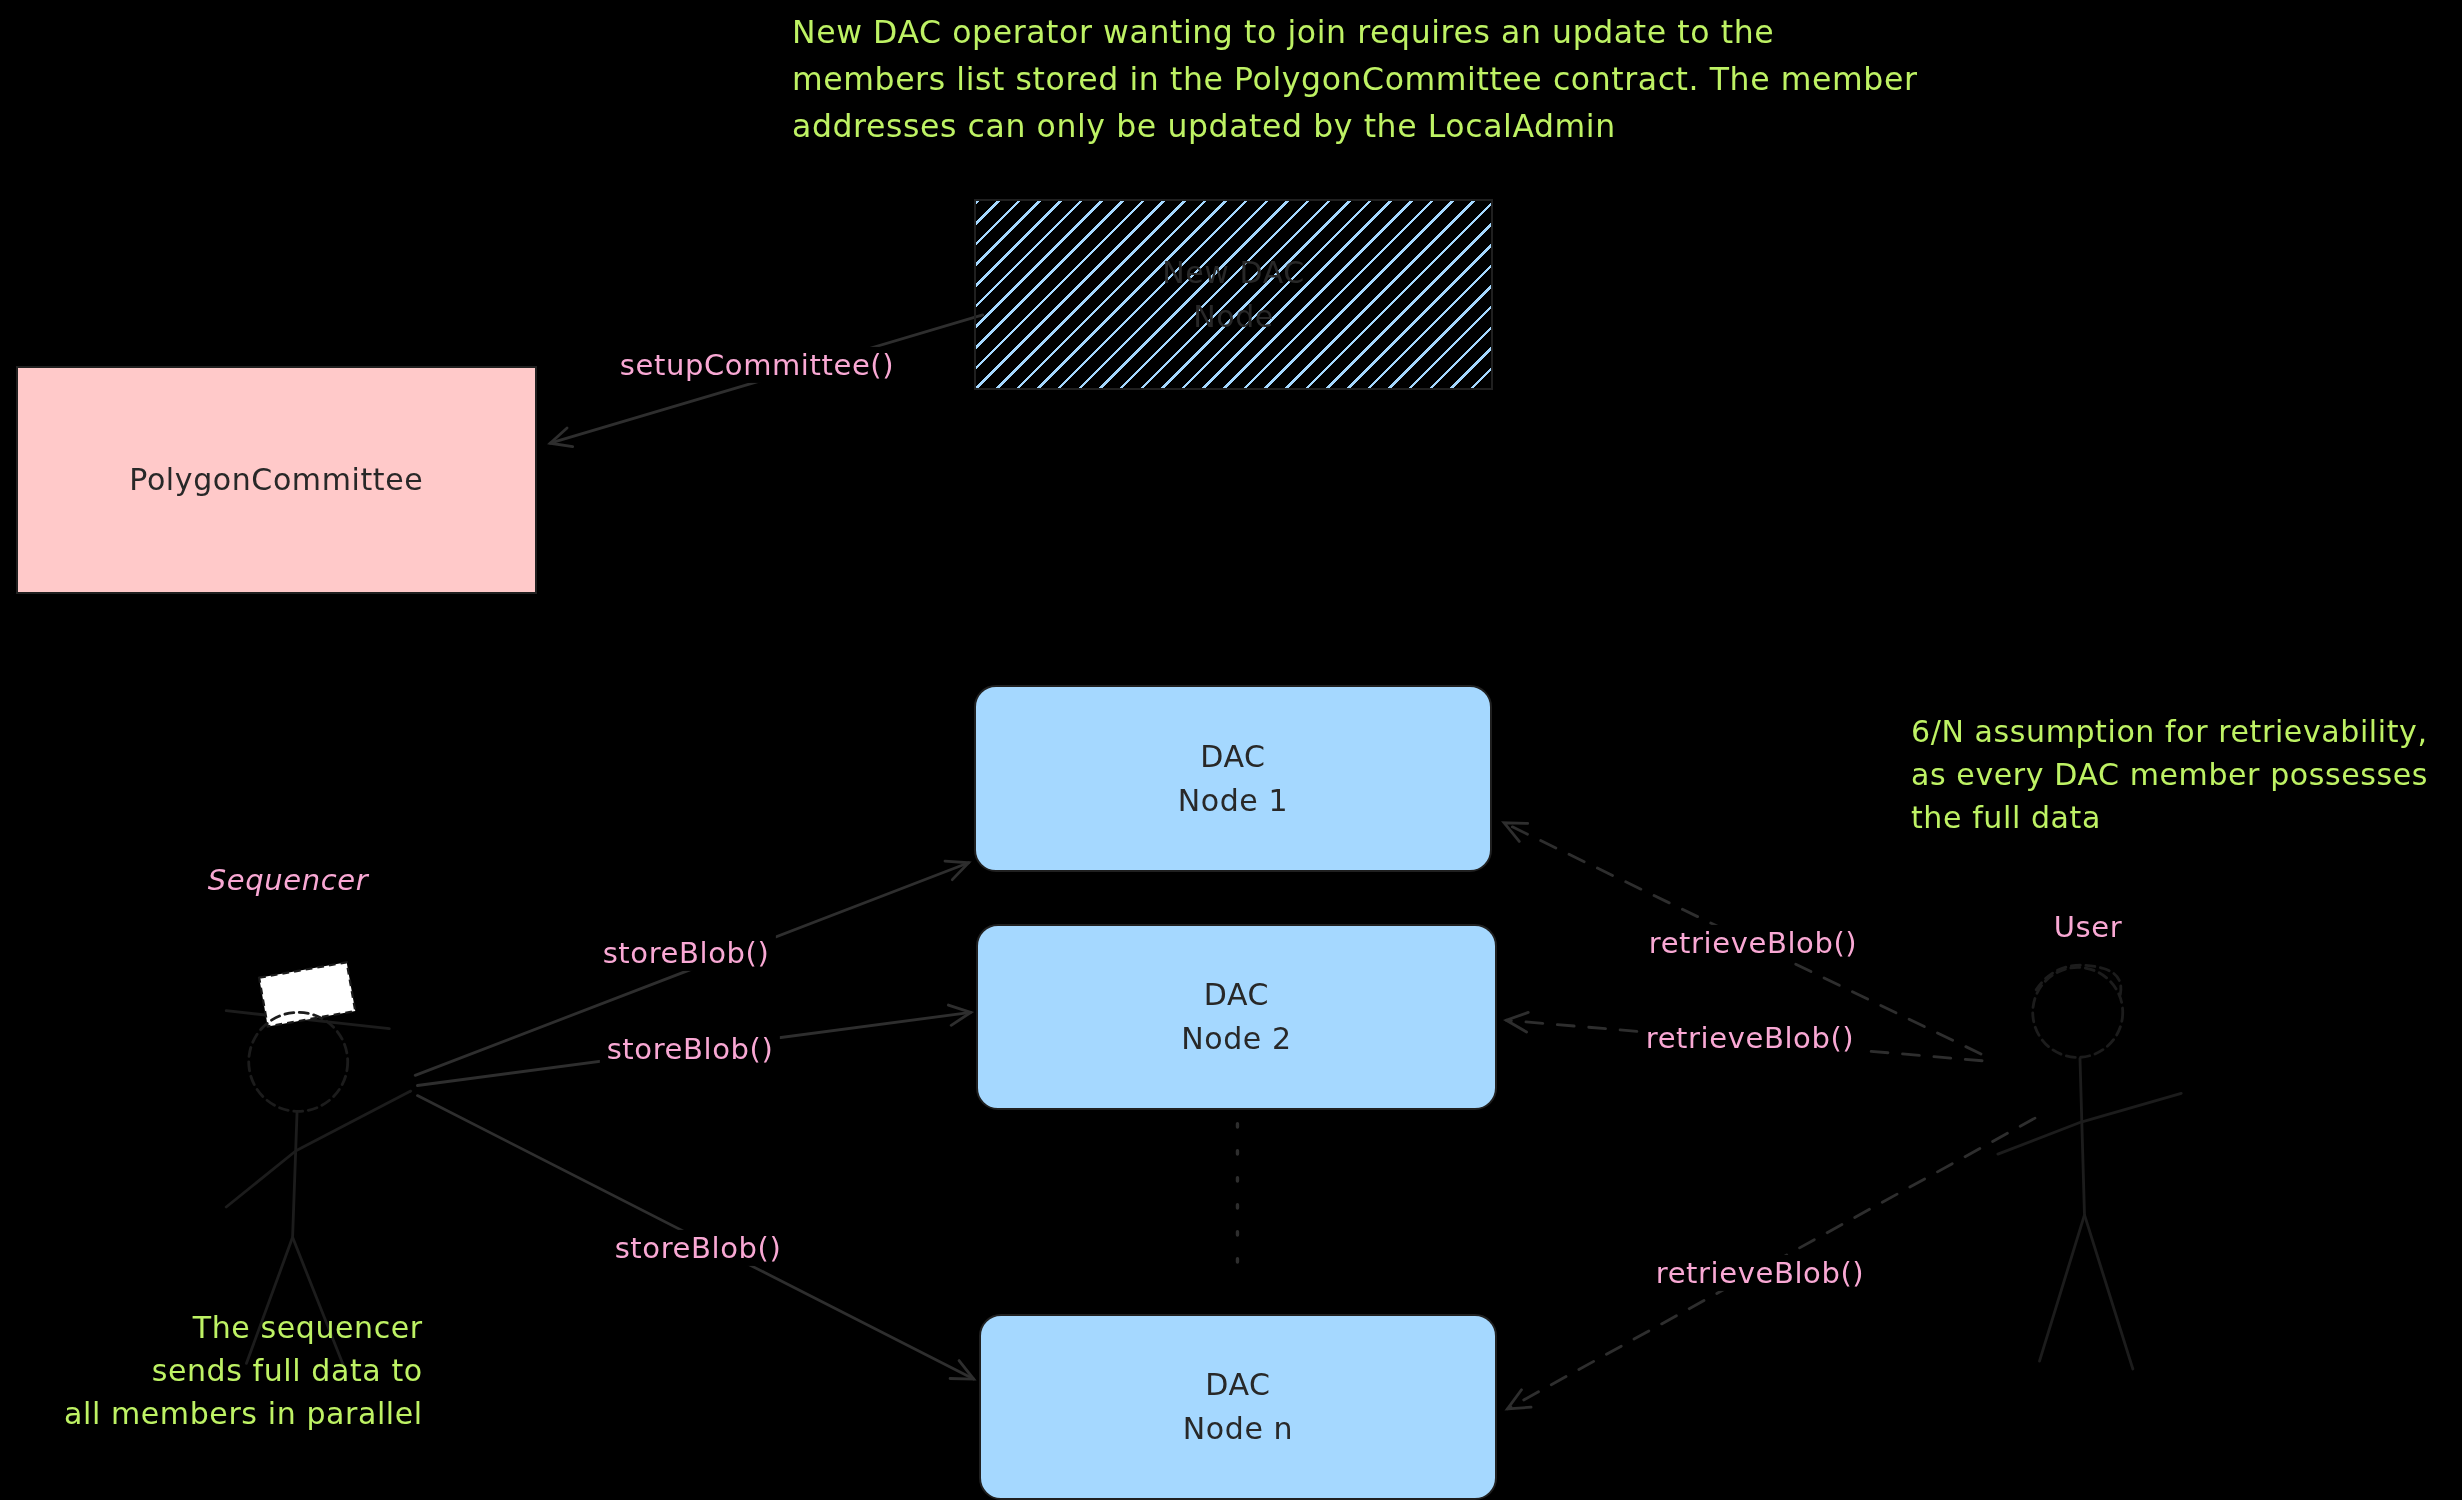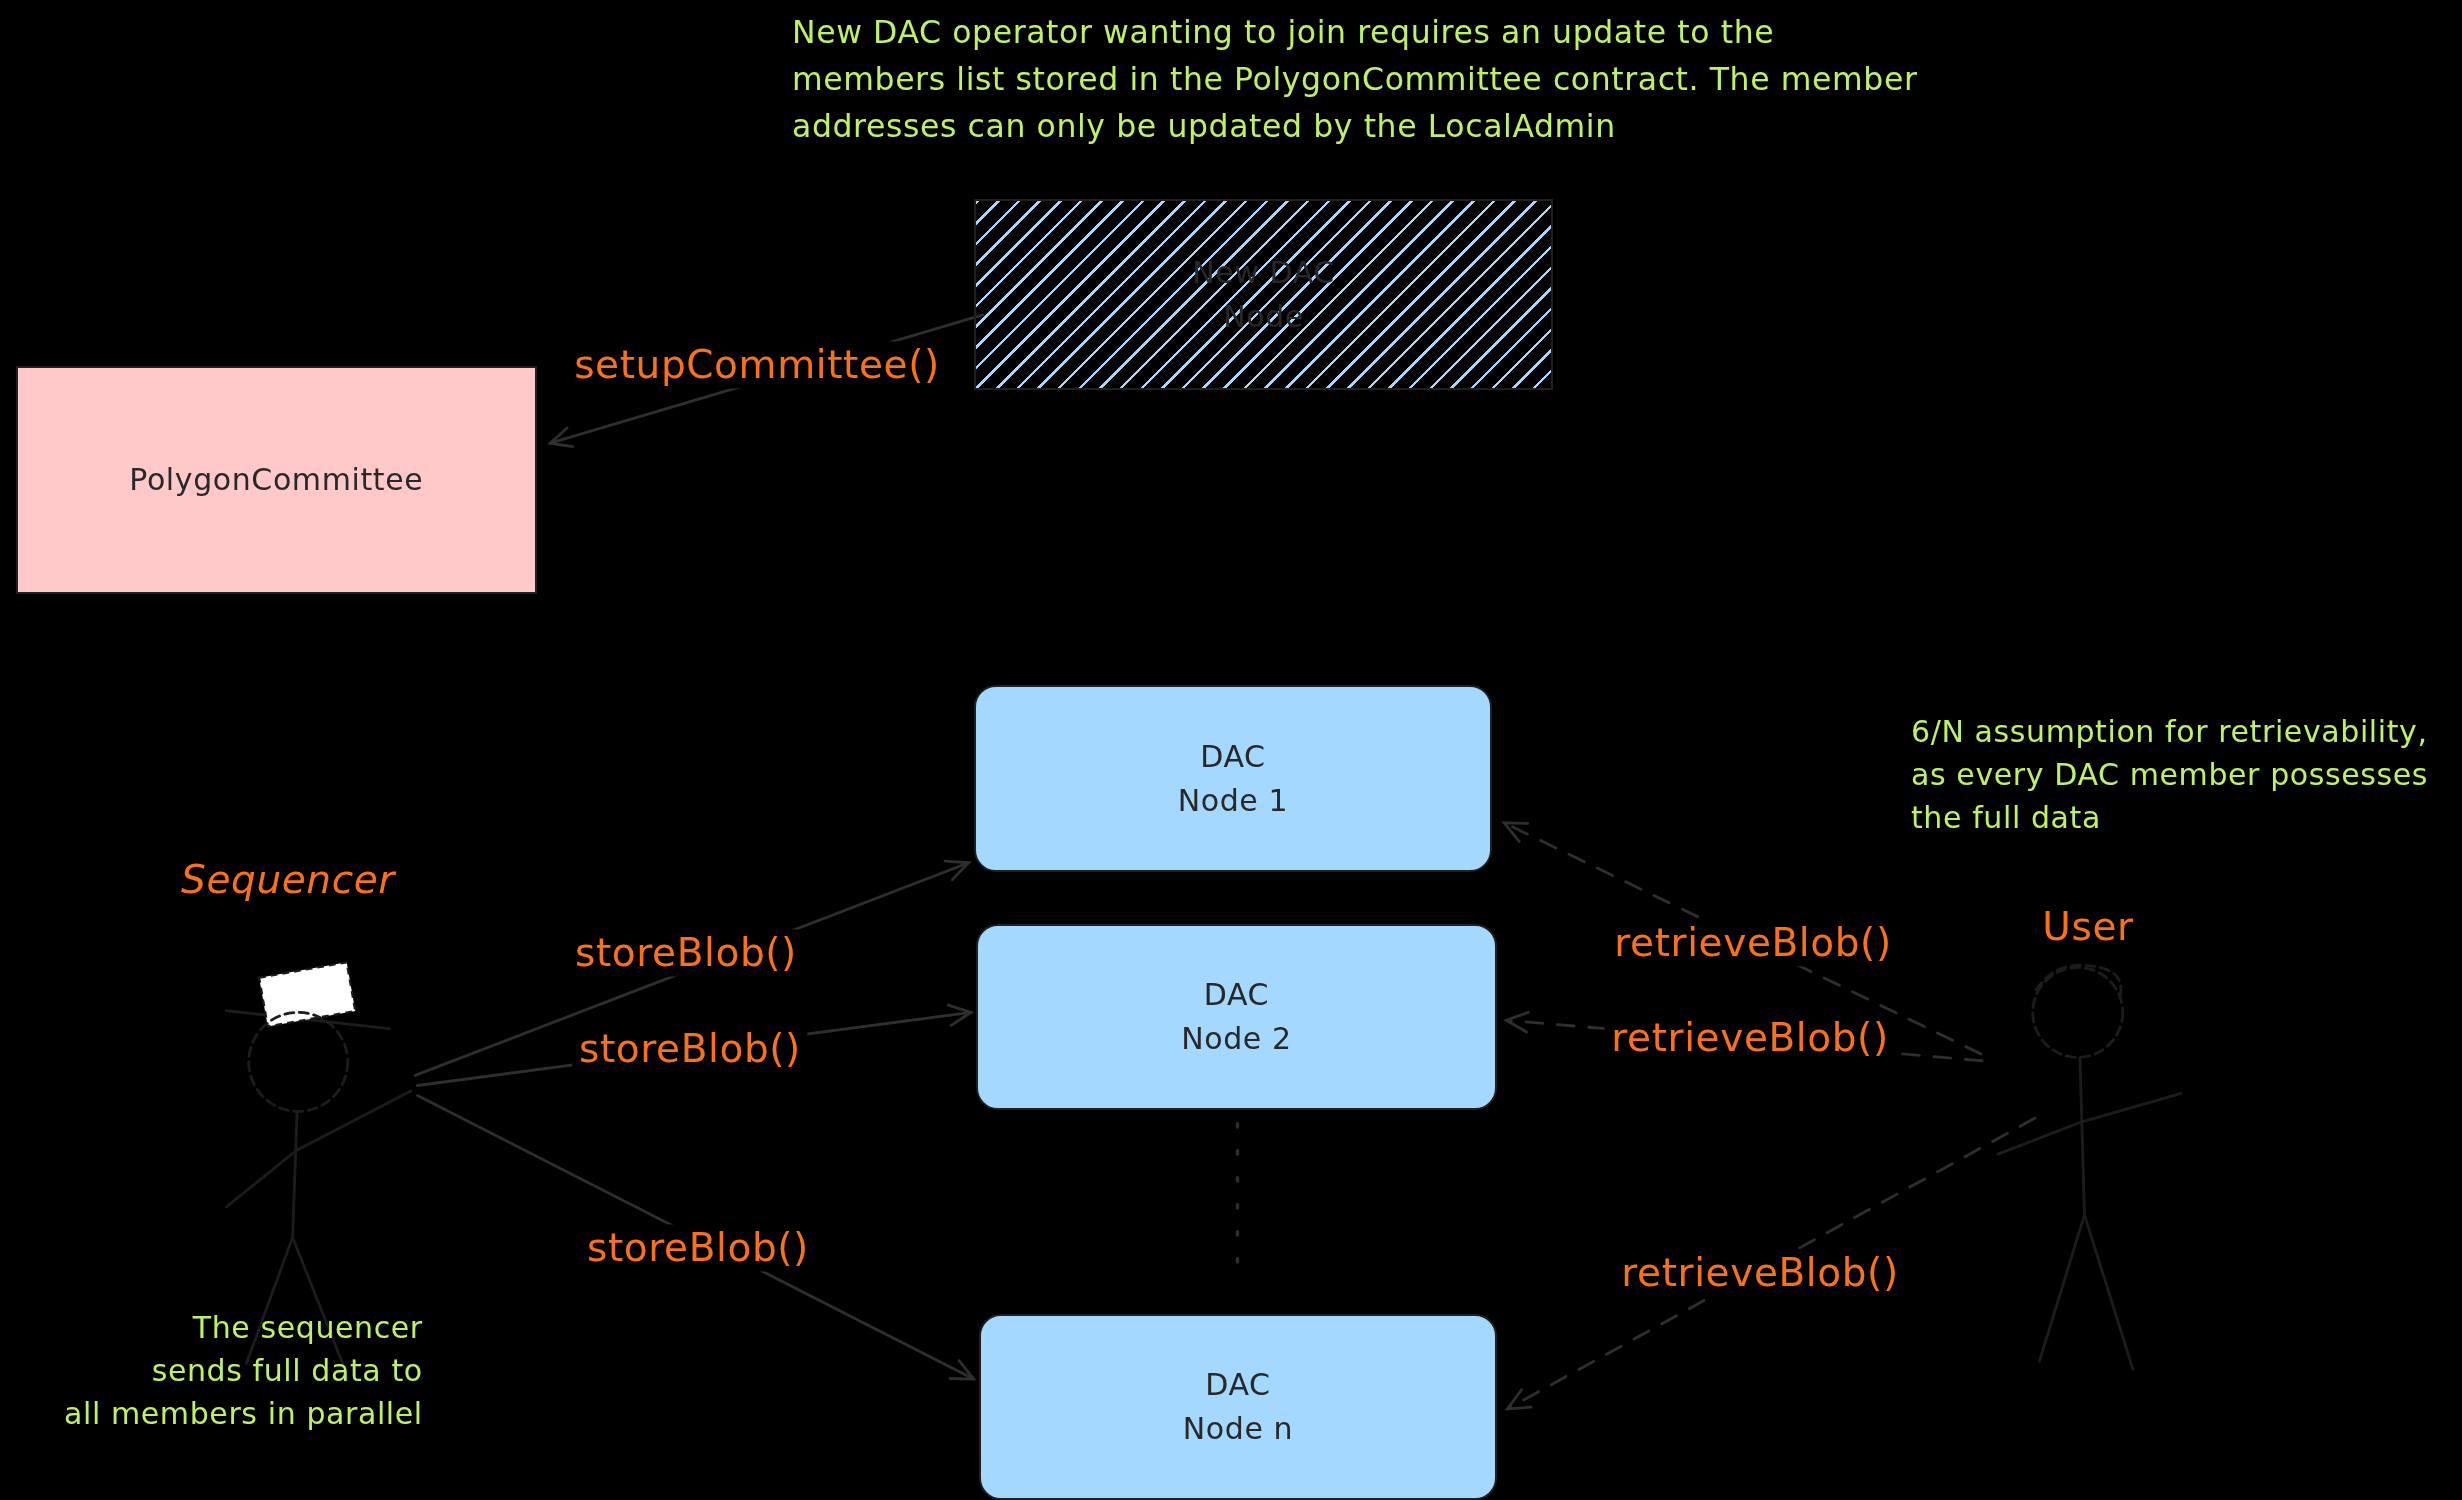--- a/index.html
+++ b/index.html
@@ -37,23 +37,23 @@
   .blue { background: #a5d8ff; border-radius: 22px; }
   .pink { background: #ffc9c9; }
   .hatched {
     background: repeating-linear-gradient(135deg,
       #a5d8ff 0px, #a5d8ff 2.5px,
       transparent 2.5px, transparent 14.6px);
   }
   .edge-label, .actor-label {
     position: absolute;
     transform: translate(-50%, -50%);
-    color: #f97316;
+    color: #f9a8d4;
     background: #000000;
-    font-size: 39px;
+    font-size: 29px;
     padding: 1.1px 6.8px;
     white-space: nowrap;
     letter-spacing: 0.6px;
   }
   svg { position: absolute; left: 0; top: 0; }
   .stroke { stroke: #2e2e2e; stroke-width: 5; fill: none; stroke-linecap: round; }
   .dashed { stroke-dasharray: 30 26; }
   .dotted { stroke-dasharray: 6 42; stroke-width: 6; }
   .figure { stroke: #1c1c1c; stroke-width: 5; fill: none; stroke-linecap: round; }
   .figure-dash { stroke-dasharray: 16 10; }
@@ -123,21 +123,21 @@
 <div class="note top" style="left:792px; top:9px;">New DAC operator wanting to join requires an update to the
 members list stored in the PolygonCommittee contract. The member
 addresses can only be updated by the LocalAdmin</div>
 <div class="note" style="left:1911px; top:710px;">6/N assumption for retrievability,
 as every DAC member possesses
 the full data</div>
 <div class="note" style="left:64px; top:1306px;text-align:right;">The sequencer
 sends full data to
 all members in parallel</div>
 
-<div class="box hatched" style="left:974px; top:199px; width:579px; height:191px;">
+<div class="box hatched" style="left:974px; top:199px; width:519px; height:191px;">
   <div class="box-label">New DAC
 Node</div>
 </div>
 
 <div class="box pink" style="left:15.8px; top:366px; width:521px; height:228px;">
   <div class="box-label">PolygonCommittee</div>
 </div>
 
 <div class="box blue" style="left:974px; top:685px; width:518px; height:187px;">
   <div class="box-label">DAC

